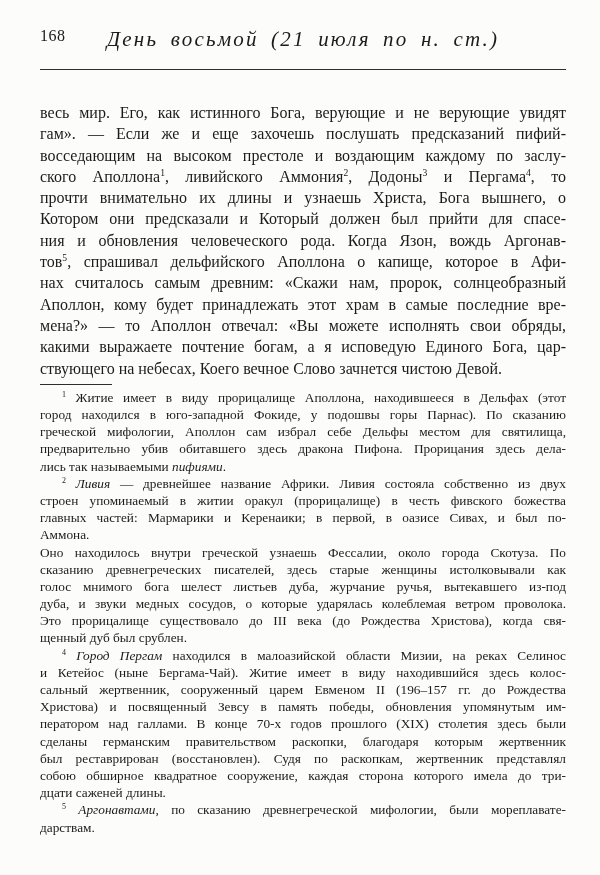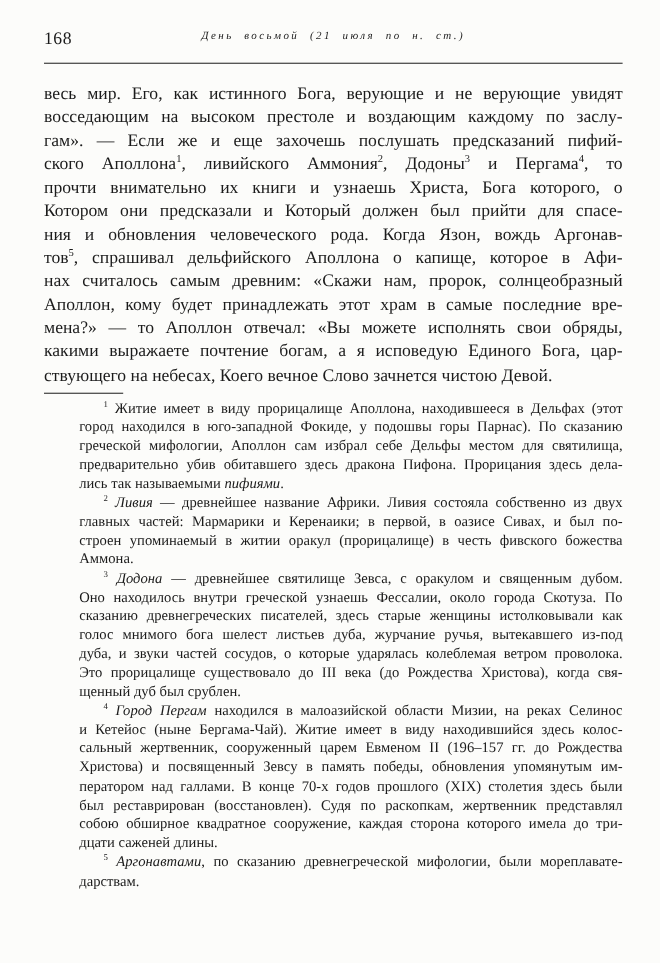--- a/index.html
+++ b/index.html
@@ -14,59 +14,58 @@
   .page{
     width:526px;
     margin:0 0 0 40px;
     padding-top:27px;
   }
   
   .runhead{
     position:relative;
     height:22px;
     border-bottom:1.6px solid #2e2e2e;
-    padding-bottom:8px;
+    padding-bottom:20px;
   }
   .pageno{
     position:absolute;left:0;top:0;
     font-size:16px;
     letter-spacing:0.5px;
   }
   .runtitle{
     display:block;
     text-align:center;
     font-style:italic;
-    font-size:10px;
+    font-size:21px;
     letter-spacing:2.2px;
     word-spacing:5px;
     white-space:nowrap;
   }
   
   .bodytext{
-    margin-top:17px;
+    margin-top:32px;
     font-size:16px;
   }
   .bodytext .jline{
     line-height:21.3px;
     height:21.3px;
   }
   
   .fnsep{
     width:72px;
     border-top:1.4px solid #2e2e2e;
     margin:5px 0 4px 0;
     height:0;
   }
   .footnotes{
     font-size:13.3px;
   }
   .footnotes .jline{
     line-height:17.2px;
     height:17.2px;
-    margin-left:32px;
   }
   
   .jline{
     text-align:justify;
     text-align-last:justify;
     white-space:nowrap;
   }
   .jline.para-end{
     text-align-last:left;
   }
@@ -87,59 +86,59 @@
 <div class="page">
 
   <div class="runhead">
     <span class="pageno">168</span>
     <span class="runtitle">День восьмой (21 июля по н. ст.)</span>
   </div>
 
   <div class="bodytext">
 
   <div class="jline">весь мир. Его, как истинного Бога, верующие и не верующие увидят</div>
+      <div class="jline">гам». — Если же и еще захочешь послушать предсказаний пифий-</div>
       <div class="jline">восседающим на высоком престоле и воздающим каждому по заслу-</div>
-      <div class="jline">гам». — Если же и еще захочешь послушать предсказаний пифий-</div>
       <div class="jline">ского Аполлона<sup>1</sup>, ливийского Аммония<sup>2</sup>, Додоны<sup>3</sup> и Пергама<sup>4</sup>, то</div>
-      <div class="jline">прочти внимательно их книги и узнаешь Христа, Бога которого, о</div>
+      <div class="jline">прочти внимательно их длины и узнаешь Христа, Бога вышнего, о</div>
       <div class="jline">Котором они предсказали и Который должен был прийти для спасе-</div>
       <div class="jline">ния и обновления человеческого рода. Когда Язон, вождь Аргонав-</div>
       <div class="jline">тов<sup>5</sup>, спрашивал дельфийского Аполлона о капище, которое в Афи-</div>
       <div class="jline">нах считалось самым древним: «Скажи нам, пророк, солнцеобразный</div>
       <div class="jline">Аполлон, кому будет принадлежать этот храм в самые последние вре-</div>
       <div class="jline">мена?» — то Аполлон отвечал: «Вы можете исполнять свои обряды,</div>
       <div class="jline">какими выражаете почтение богам, а я исповедую Единого Бога, цар-</div>
       <div class="jline para-end">ствующего на небесах, Коего вечное Слово зачнется чистою Девой.</div>
     </div>
 
   <div class="fnsep"></div>
 
   <div class="footnotes">
 
   <div class="jline indent"><sup>1</sup> Житие имеет в виду прорицалище Аполлона, находившееся в Дельфах (этот</div>
       <div class="jline">город находился в юго-западной Фокиде, у подошвы горы Парнас). По сказанию</div>
       <div class="jline">греческой мифологии, Аполлон сам избрал себе Дельфы местом для святилища,</div>
       <div class="jline">предварительно убив обитавшего здесь дракона Пифона. Прорицания здесь дела-</div>
       <div class="jline para-end">лись так называемыми <i>пифиями</i>.</div>
       <div class="jline indent"><sup>2</sup> <i>Ливия</i> — древнейшее название Африки. Ливия состояла собственно из двух</div>
+      <div class="jline">строен упоминаемый в житии оракул (прорицалище) в честь фивского божества</div>
       <div class="jline">главных частей: Мармарики и Керенаики; в первой, в оазисе Сивах, и был по-</div>
-      <div class="jline">строен упоминаемый в житии оракул (прорицалище) в честь фивского божества</div>
       <div class="jline para-end">Аммона.</div>
-      <div class="jline indent"><sup>3</sup> <i>Додона</i> — древнейшее святилище Зевса, с оракулом и священным дубом.</div>
       <div class="jline">Оно находилось внутри греческой узнаешь Фессалии, около города Скотуза. По</div>
       <div class="jline">сказанию древнегреческих писателей, здесь старые женщины истолковывали как</div>
       <div class="jline">голос мнимого бога шелест листьев дуба, журчание ручья, вытекавшего из-под</div>
-      <div class="jline">дуба, и звуки частей сосудов, о которые ударялась колеблемая ветром проволока.</div>
+      <div class="jline">дуба, и звуки медных сосудов, о которые ударялась колеблемая ветром проволока.</div>
       <div class="jline">Это прорицалище существовало до III века (до Рождества Христова), когда свя-</div>
       <div class="jline para-end">щенный дуб был срублен.</div>
       <div class="jline indent"><sup>4</sup> <i>Город Пергам</i> находился в малоазийской области Мизии, на реках Селинос</div>
       <div class="jline">и Кетейос (ныне Бергама-Чай). Житие имеет в виду находившийся здесь колос-</div>
       <div class="jline">сальный жертвенник, сооруженный царем Евменом II (196–157 гг. до Рождества</div>
       <div class="jline">Христова) и посвященный Зевсу в память победы, обновления упомянутым им-</div>
       <div class="jline">ператором над галлами. В конце 70-х годов прошлого (XIX) столетия здесь были</div>
+      <div class="jline">сделаны германским правительством раскопки, благодаря которым жертвенник</div>
       <div class="jline">был реставрирован (восстановлен). Судя по раскопкам, жертвенник представлял</div>
       <div class="jline">собою обширное квадратное сооружение, каждая сторона которого имела до три-</div>
       <div class="jline para-end">дцати саженей длины.</div>
       <div class="jline indent"><sup>5</sup> <i>Аргонавтами</i>, по сказанию древнегреческой мифологии, были мореплавате-</div>
       <div class="jline para-end">дарствам.</div>
     </div>
 
 </div>
 
 </body></html>

